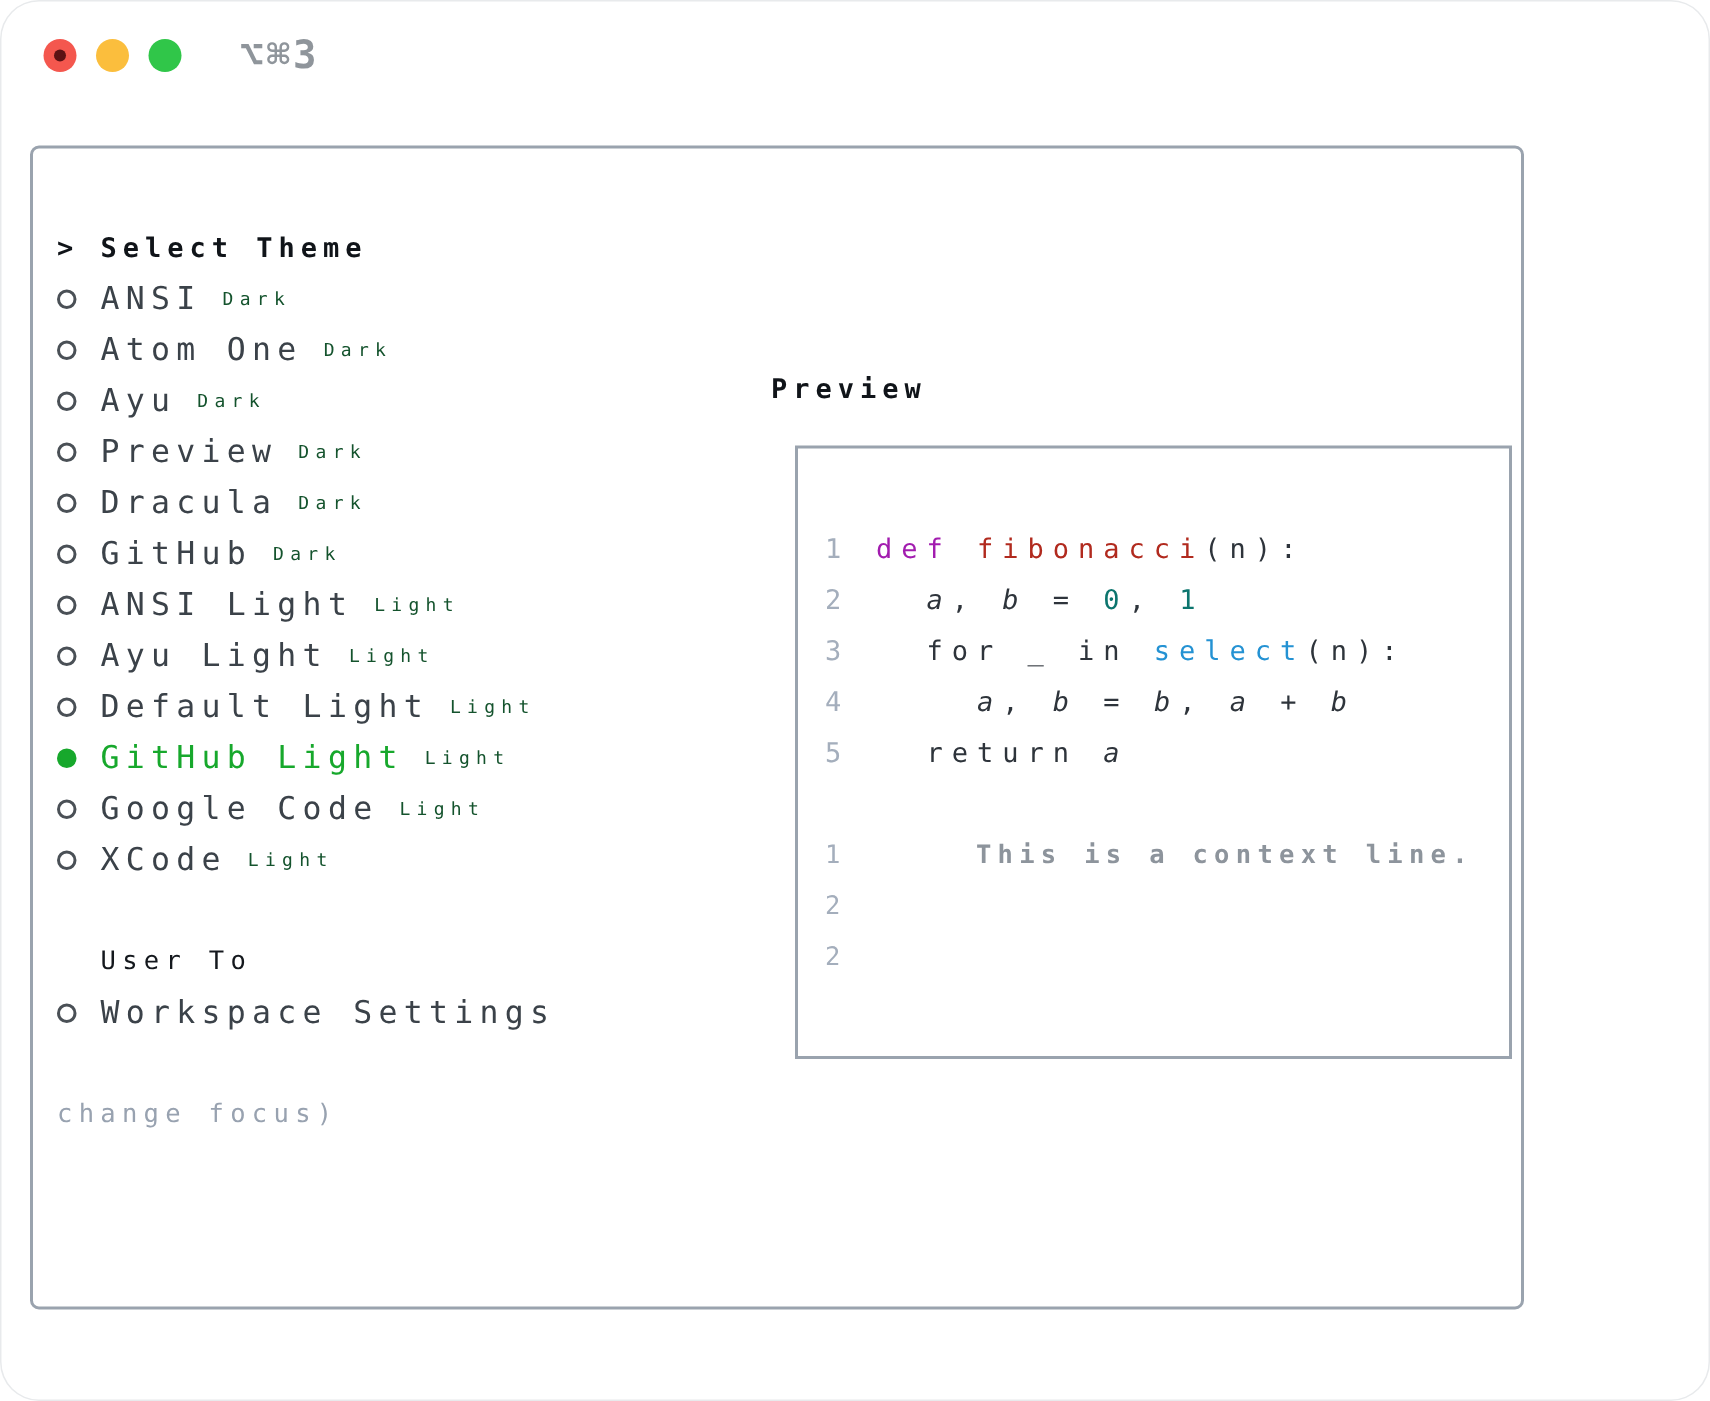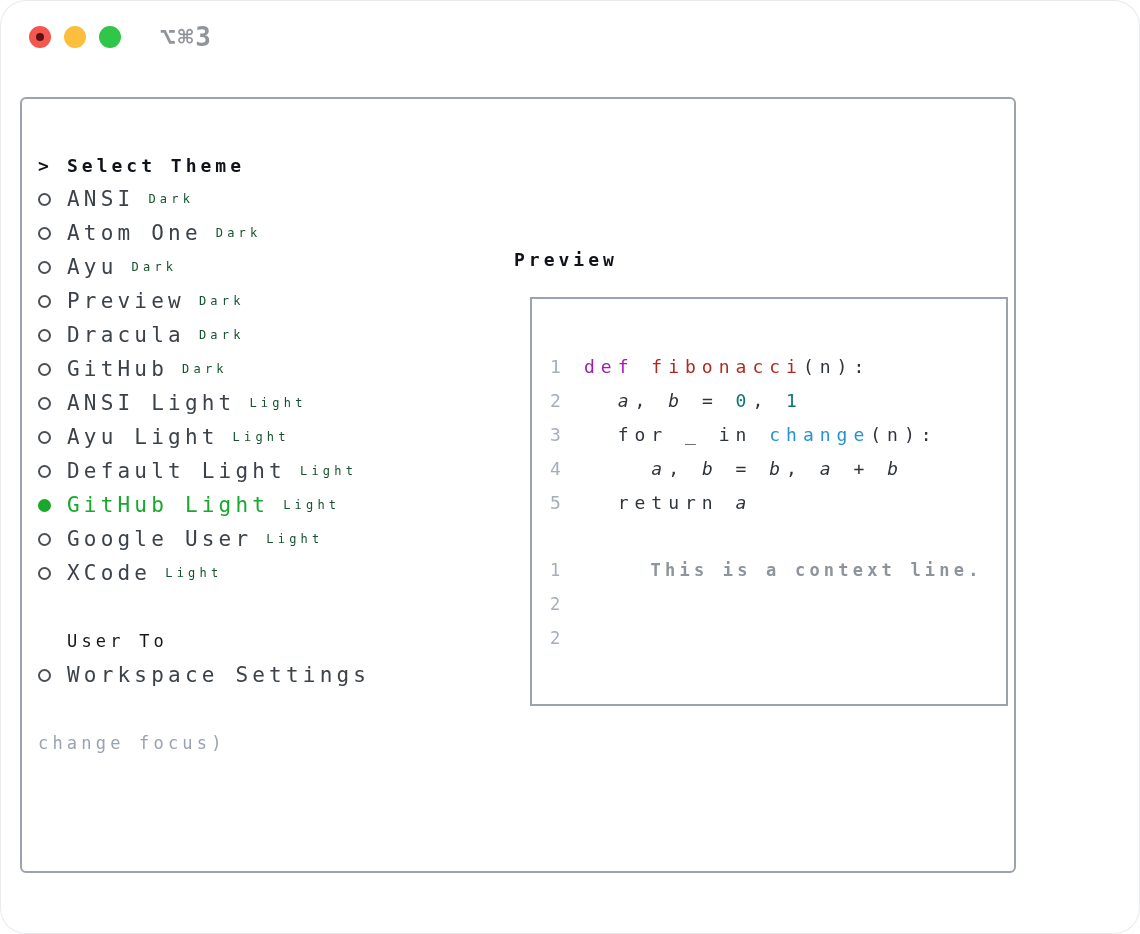--- a/index.html
+++ b/index.html
@@ -79,21 +79,21 @@
           <div class="row"><span class="bullet-cell"><span class="bullet"></span></span><span class="name">ANSI</span><span class="variant">Dark</span></div>
           <div class="row"><span class="bullet-cell"><span class="bullet"></span></span><span class="name">Atom One</span><span class="variant">Dark</span></div>
           <div class="row"><span class="bullet-cell"><span class="bullet"></span></span><span class="name">Ayu</span><span class="variant">Dark</span></div>
           <div class="row"><span class="bullet-cell"><span class="bullet"></span></span><span class="name">Preview</span><span class="variant">Dark</span></div>
           <div class="row"><span class="bullet-cell"><span class="bullet"></span></span><span class="name">Dracula</span><span class="variant">Dark</span></div>
           <div class="row"><span class="bullet-cell"><span class="bullet"></span></span><span class="name">GitHub</span><span class="variant">Dark</span></div>
           <div class="row"><span class="bullet-cell"><span class="bullet"></span></span><span class="name">ANSI Light</span><span class="variant">Light</span></div>
           <div class="row"><span class="bullet-cell"><span class="bullet"></span></span><span class="name">Ayu Light</span><span class="variant">Light</span></div>
           <div class="row"><span class="bullet-cell"><span class="bullet"></span></span><span class="name">Default Light</span><span class="variant">Light</span></div>
           <div class="row sel"><span class="bullet-cell"><span class="bullet"></span></span><span class="name">GitHub Light</span><span class="variant">Light</span></div>
-          <div class="row"><span class="bullet-cell"><span class="bullet"></span></span><span class="name">Google User</span><span class="variant">Light</span></div>
+          <div class="row"><span class="bullet-cell"><span class="bullet"></span></span><span class="name">Google Code</span><span class="variant">Light</span></div>
           <div class="row"><span class="bullet-cell"><span class="bullet"></span></span><span class="name">XCode</span><span class="variant">Light</span></div>
         </div>
 
       <div class="spacer"></div>
 
       <div class="row">
         <span class="bullet-cell"></span>
         <span class="list-text" style="color:#14181d">User To</span>
       </div>
 
@@ -107,21 +107,21 @@
           <div class="help-line">change focus)</div>
         </div>
     </div>
 
     <div class="preview-label hdr">Preview</div>
 
     <div class="preview-box">
       <div id="code-block">
           <div class="pline"><span class="code-gutter">1</span><span class="code-text"><span style="color: #a21caf;">def </span><span style="color: rgb(177, 42, 30);">fibonacci</span><span style="color: rgb(46, 52, 59);">(n):</span></span></div>
           <div class="pline"><span class="code-gutter">2</span><span class="code-text"><span style="color: rgb(46, 52, 59);">  </span><span class="it" style="color: rgb(46, 52, 59);">a</span><span style="color: rgb(46, 52, 59);">, </span><span class="it" style="color: rgb(46, 52, 59);">b</span><span style="color: rgb(46, 52, 59);"> = </span><span style="color: rgb(12, 117, 110);">0</span><span style="color: rgb(46, 52, 59);">, </span><span style="color: rgb(12, 117, 110);">1</span></span></div>
-          <div class="pline"><span class="code-gutter">3</span><span class="code-text"><span style="color: rgb(46, 52, 59);">  for _ in </span><span style="color: rgb(36, 146, 211);">change</span><span style="color: rgb(46, 52, 59);">(n):</span></span></div>
+          <div class="pline"><span class="code-gutter">3</span><span class="code-text"><span style="color: rgb(46, 52, 59);">  for _ in </span><span style="color: rgb(36, 146, 211);">select</span><span style="color: rgb(46, 52, 59);">(n):</span></span></div>
           <div class="pline"><span class="code-gutter">4</span><span class="code-text"><span style="color: rgb(46, 52, 59);">    </span><span class="it" style="color: rgb(46, 52, 59);">a</span><span style="color: rgb(46, 52, 59);">, </span><span class="it" style="color: rgb(46, 52, 59);">b</span><span style="color: rgb(46, 52, 59);"> = </span><span class="it" style="color: rgb(46, 52, 59);">b</span><span style="color: rgb(46, 52, 59);">, </span><span class="it" style="color: rgb(46, 52, 59);">a</span><span style="color: rgb(46, 52, 59);"> + </span><span class="it" style="color: rgb(46, 52, 59);">b</span></span></div>
           <div class="pline"><span class="code-gutter">5</span><span class="code-text"><span style="color: rgb(46, 52, 59);">  return </span><span class="it" style="color: rgb(46, 52, 59);">a</span></span></div>
         </div>
       <div class="spacer"></div>
       <div id="diff-block">
           <div class="pline"><span class="diff-gutter">1</span><span class="diff-text" style="color: rgb(141, 148, 156);">      This is a context line.</span></div>
           <div class="pline"><span class="diff-gutter">2</span></div>
           <div class="pline"><span class="diff-gutter">2</span></div>
         </div>
     </div>

